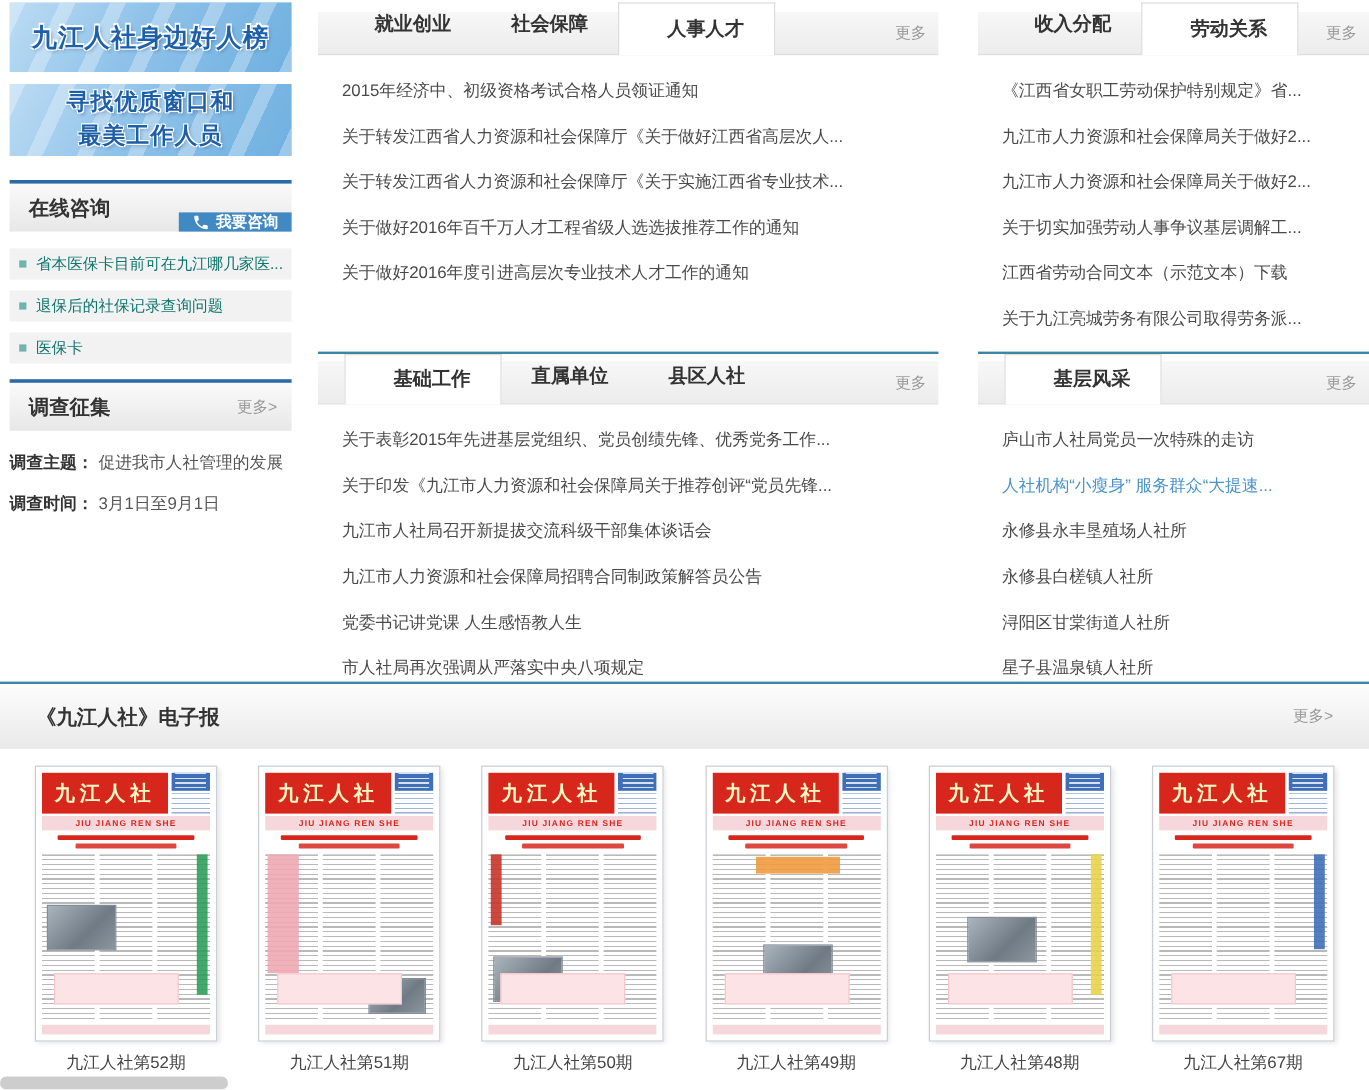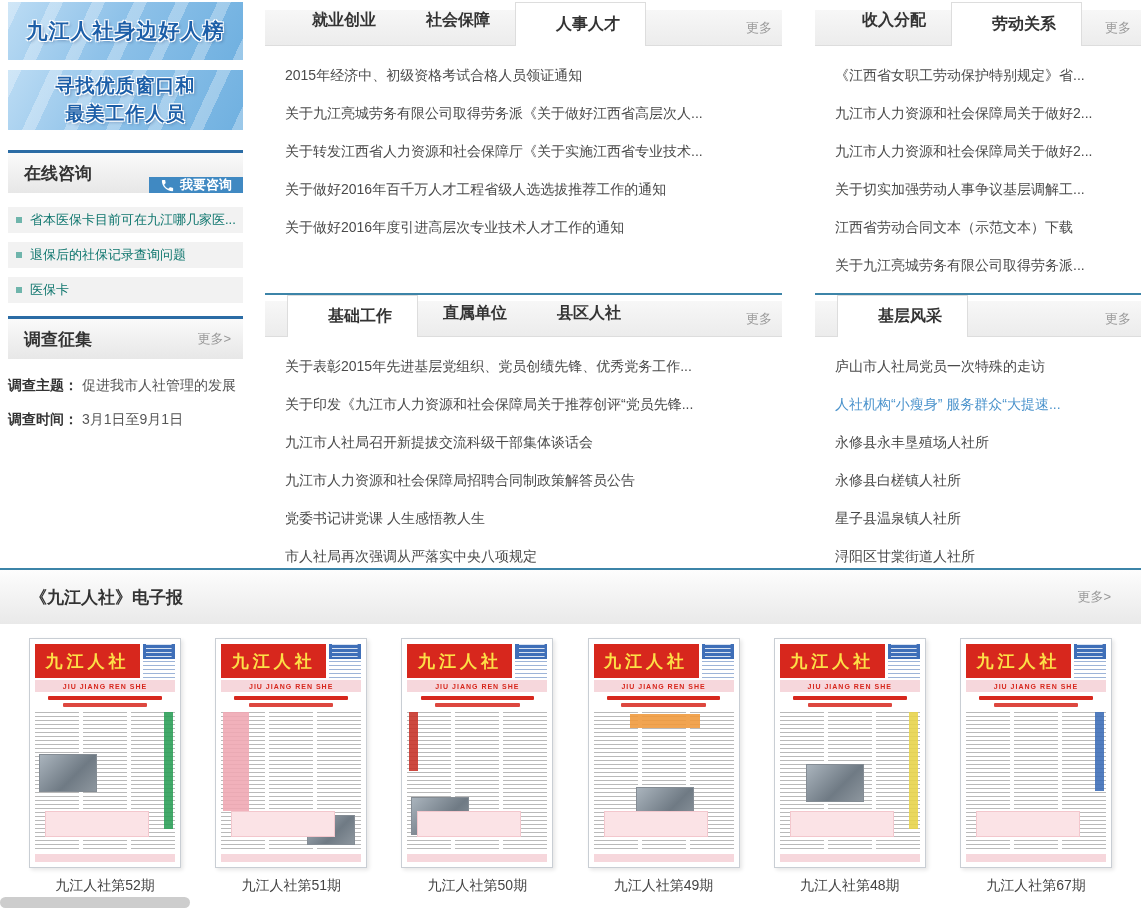--- a/index.html
+++ b/index.html
@@ -56,21 +56,21 @@
   
   .epaper { position:absolute; left:0; top:568px; width:1141px; }
   .ep-head { border-top:2px solid #3c84a8; height:56px; background:linear-gradient(#fdfdfd,#e9e9e9);
             display:flex; align-items:center; padding:0 30px; font-size:17px; font-weight:bold; color:#333; }
   .ep-more { margin-left:auto; font-size:13px; color:#999; font-weight:normal; cursor:pointer; }
   .papers { display:flex; justify-content:space-between; padding:14px 26px 0; }
   .paper { width:158px; display:flex; flex-direction:column; align-items:center; cursor:pointer; }
   .paper-page { position:relative; width:152px; height:230px; background:#fff; border:1px solid #c9ced4;
             box-shadow:2px 2px 4px rgba(0,0,0,.10); padding:5px 5px 16px 5px; display:flex; flex-direction:column; }
   .mast { display:flex; gap:3px; height:34px; }
-  .mast-red { flex:1; background:#d7271d; color:#fde047; font-weight:bold; font-size:17px; letter-spacing:4px;
+  .mast-red { flex:1; background:#d7271d; color:#fef9c3; font-weight:bold; font-size:17px; letter-spacing:4px;
             display:flex; align-items:center; justify-content:center; }
   .mast-info { width:32px; display:flex; flex-direction:column; gap:2px; }
   .info-blue { height:15px; background:#3f6fb8; background-image:repeating-linear-gradient(rgba(255,255,255,.8) 0 1px,transparent 1px 4px); background-size:80% 100%; background-repeat:no-repeat; background-position:center; }
   .info-lines { flex:1; background:repeating-linear-gradient(#9db4d8 0 1px,transparent 1px 4px); }
   .mast-sub { height:12px; margin-top:2px; background:#f6d7dc; color:#d7271d; font-size:7px; font-weight:bold;
             letter-spacing:1px; display:flex; align-items:center; justify-content:center; white-space:nowrap; overflow:hidden; }
   .headline { margin:4px 4px 2px; display:flex; flex-direction:column; gap:3px; align-items:center; }
   .headline i { display:block; height:4px; background:#d7271d; border-radius:1px; }
   .headline i:nth-child(1){ width:86%; } .headline i:nth-child(2){ width:64%; opacity:.85; }
   .pbody { position:relative; flex:1; margin-top:3px; display:flex; gap:4px; }
@@ -160,21 +160,21 @@
 
       <span class="tab">就业创业</span>
           <span class="tab">社会保障</span>
           <span class="tab active">人事人才</span>
         </div>
       <span class="more">更多</span>
     </div>
     <div class="news-list">
 
         <div class="news-item">2015年经济中、初级资格考试合格人员领证通知</div>
-        <div class="news-item">关于九江亮城劳务有限公司取得劳务派《关于做好江西省高层次人...</div>
+        <div class="news-item">关于转发江西省人力资源和社会保障厅《关于做好江西省高层次人...</div>
         <div class="news-item">关于转发江西省人力资源和社会保障厅《关于实施江西省专业技术...</div>
         <div class="news-item">关于做好2016年百千万人才工程省级人选选拔推荐工作的通知</div>
         <div class="news-item">关于做好2016年度引进高层次专业技术人才工作的通知</div>
       </div>
   </div>
 
   <div class="panel row1" id="p1">
     <div class="tabbar">
       <div style="display:flex;">
 
@@ -222,22 +222,22 @@
       <span class="tab active">基层风采</span>
         </div>
       <span class="more">更多</span>
     </div>
     <div class="news-list">
 
     <div class="news-item">庐山市人社局党员一次特殊的走访</div>
         <div class="news-item" style="color: rgb(75, 147, 204);">人社机构“小瘦身” 服务群众“大提速...</div>
         <div class="news-item">永修县永丰垦殖场人社所</div>
         <div class="news-item">永修县白槎镇人社所</div>
+        <div class="news-item">浔阳区甘棠街道人社所</div>
         <div class="news-item">星子县温泉镇人社所</div>
-        <div class="news-item">浔阳区甘棠街道人社所</div>
       </div>
   </div>
 
   <div class="epaper">
     <div class="ep-head">
       <span>《九江人社》电子报</span>
       <span class="ep-more">更多&gt;</span>
     </div>
     <div class="papers">
 

